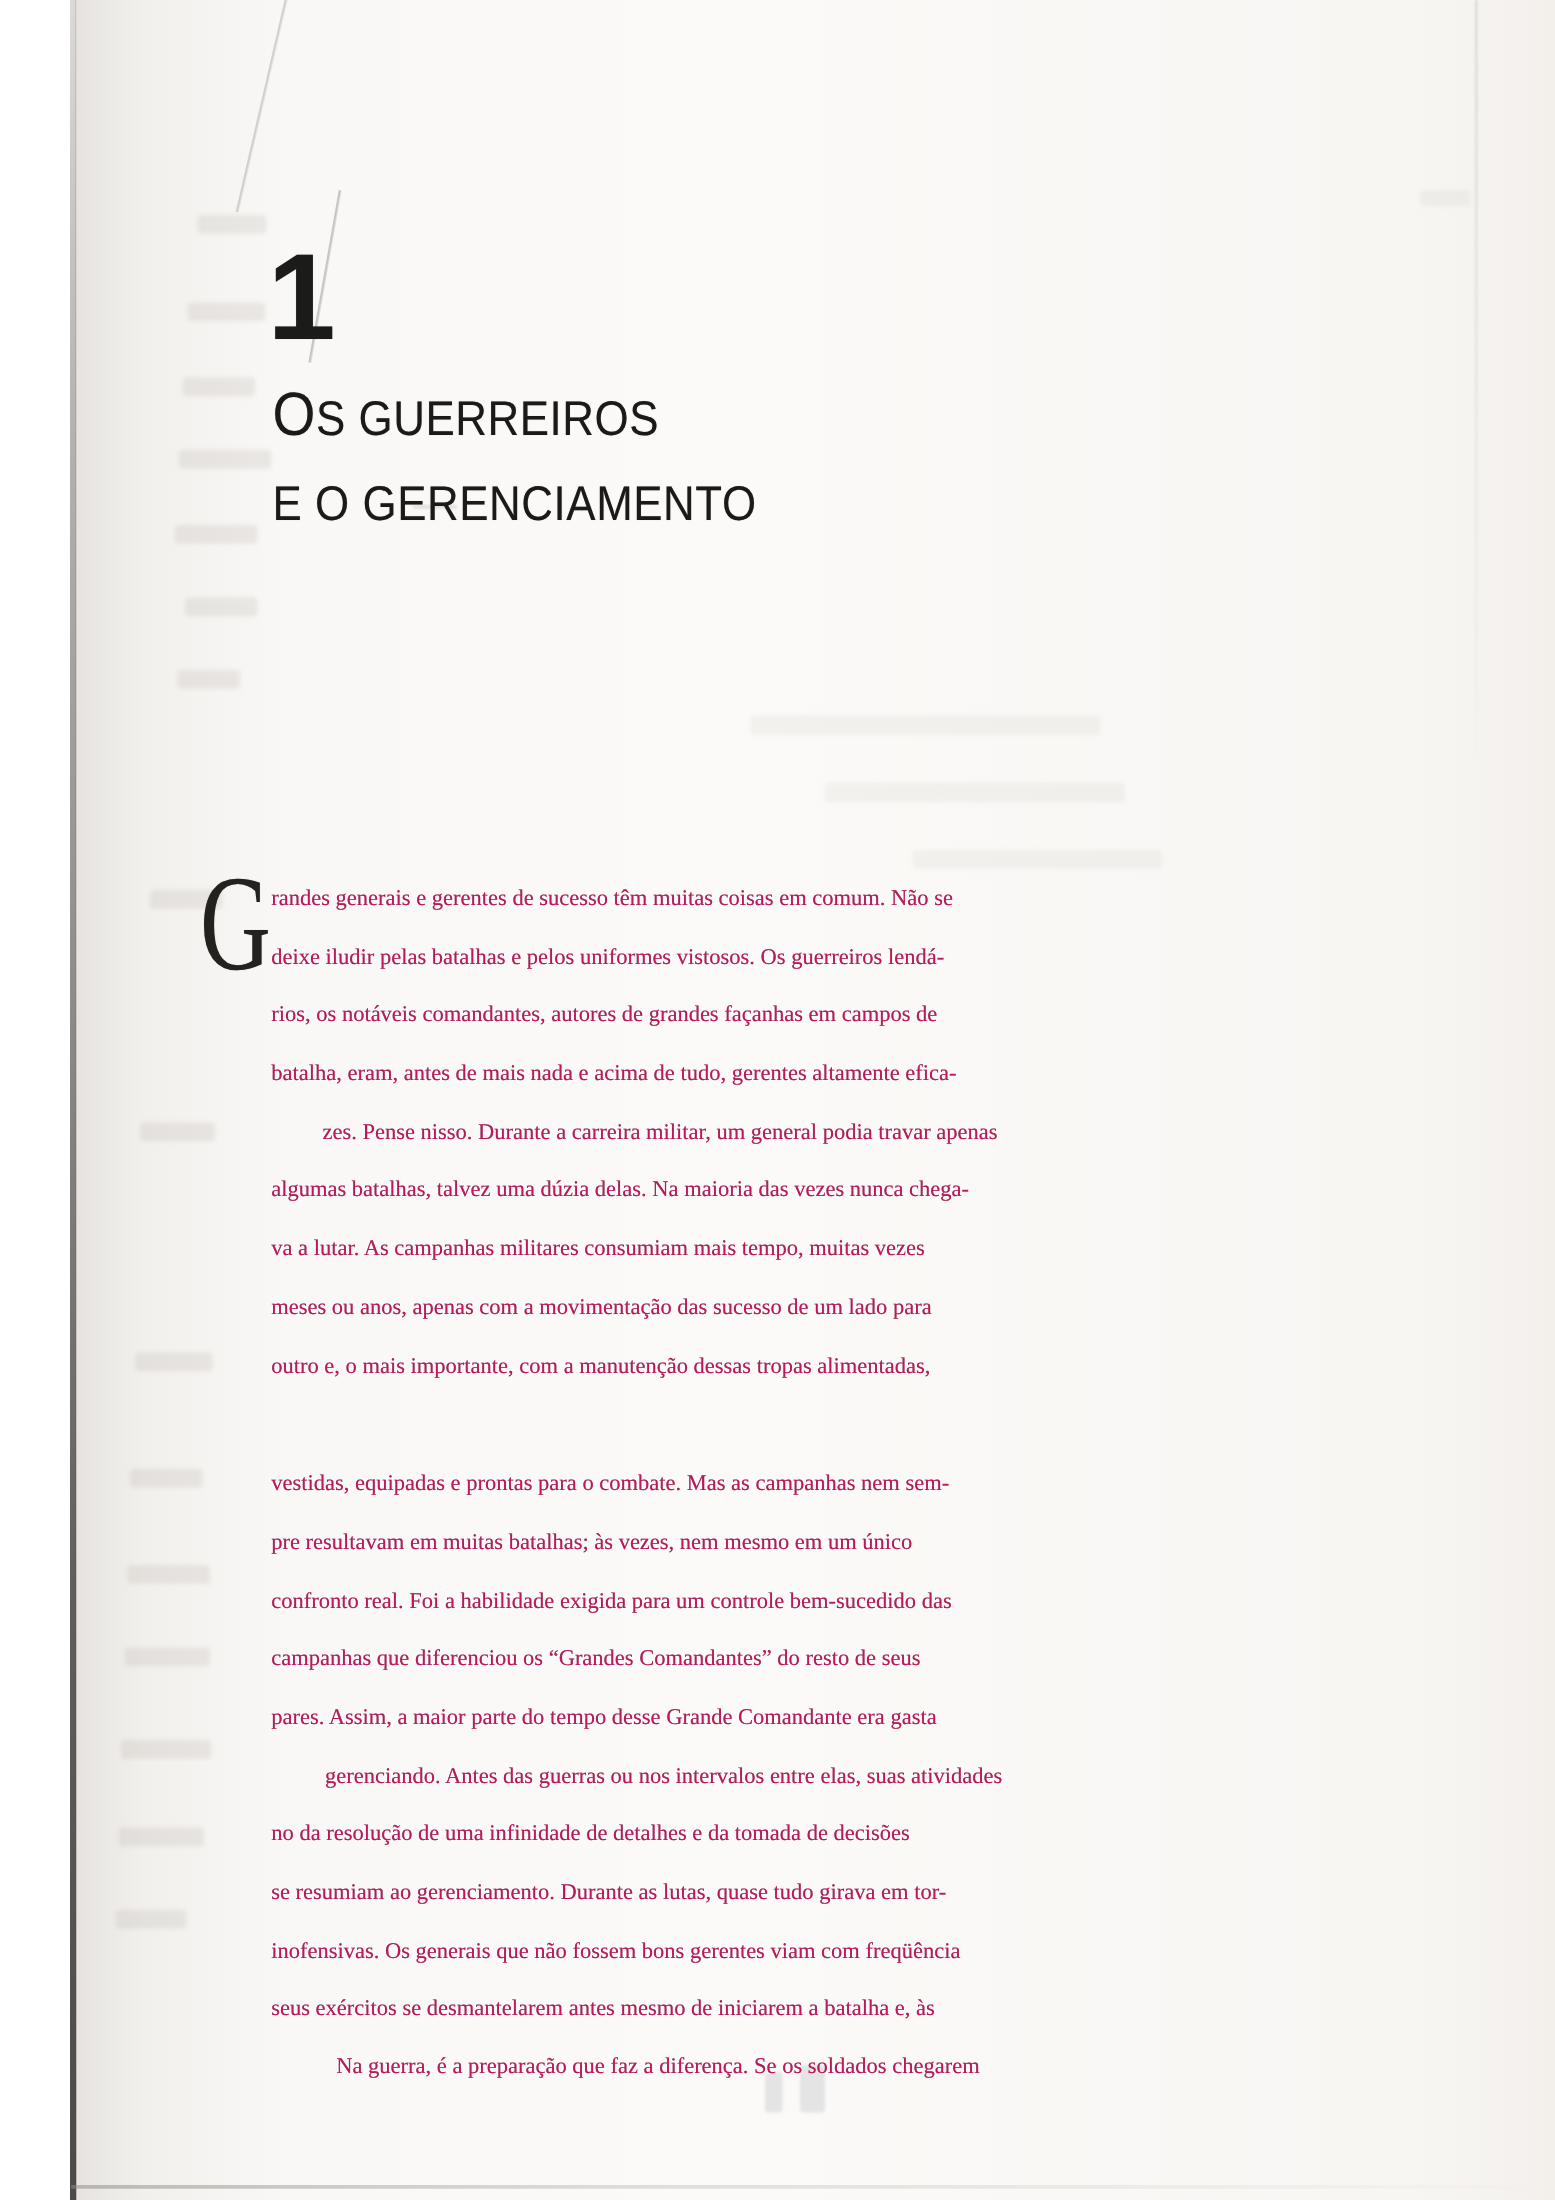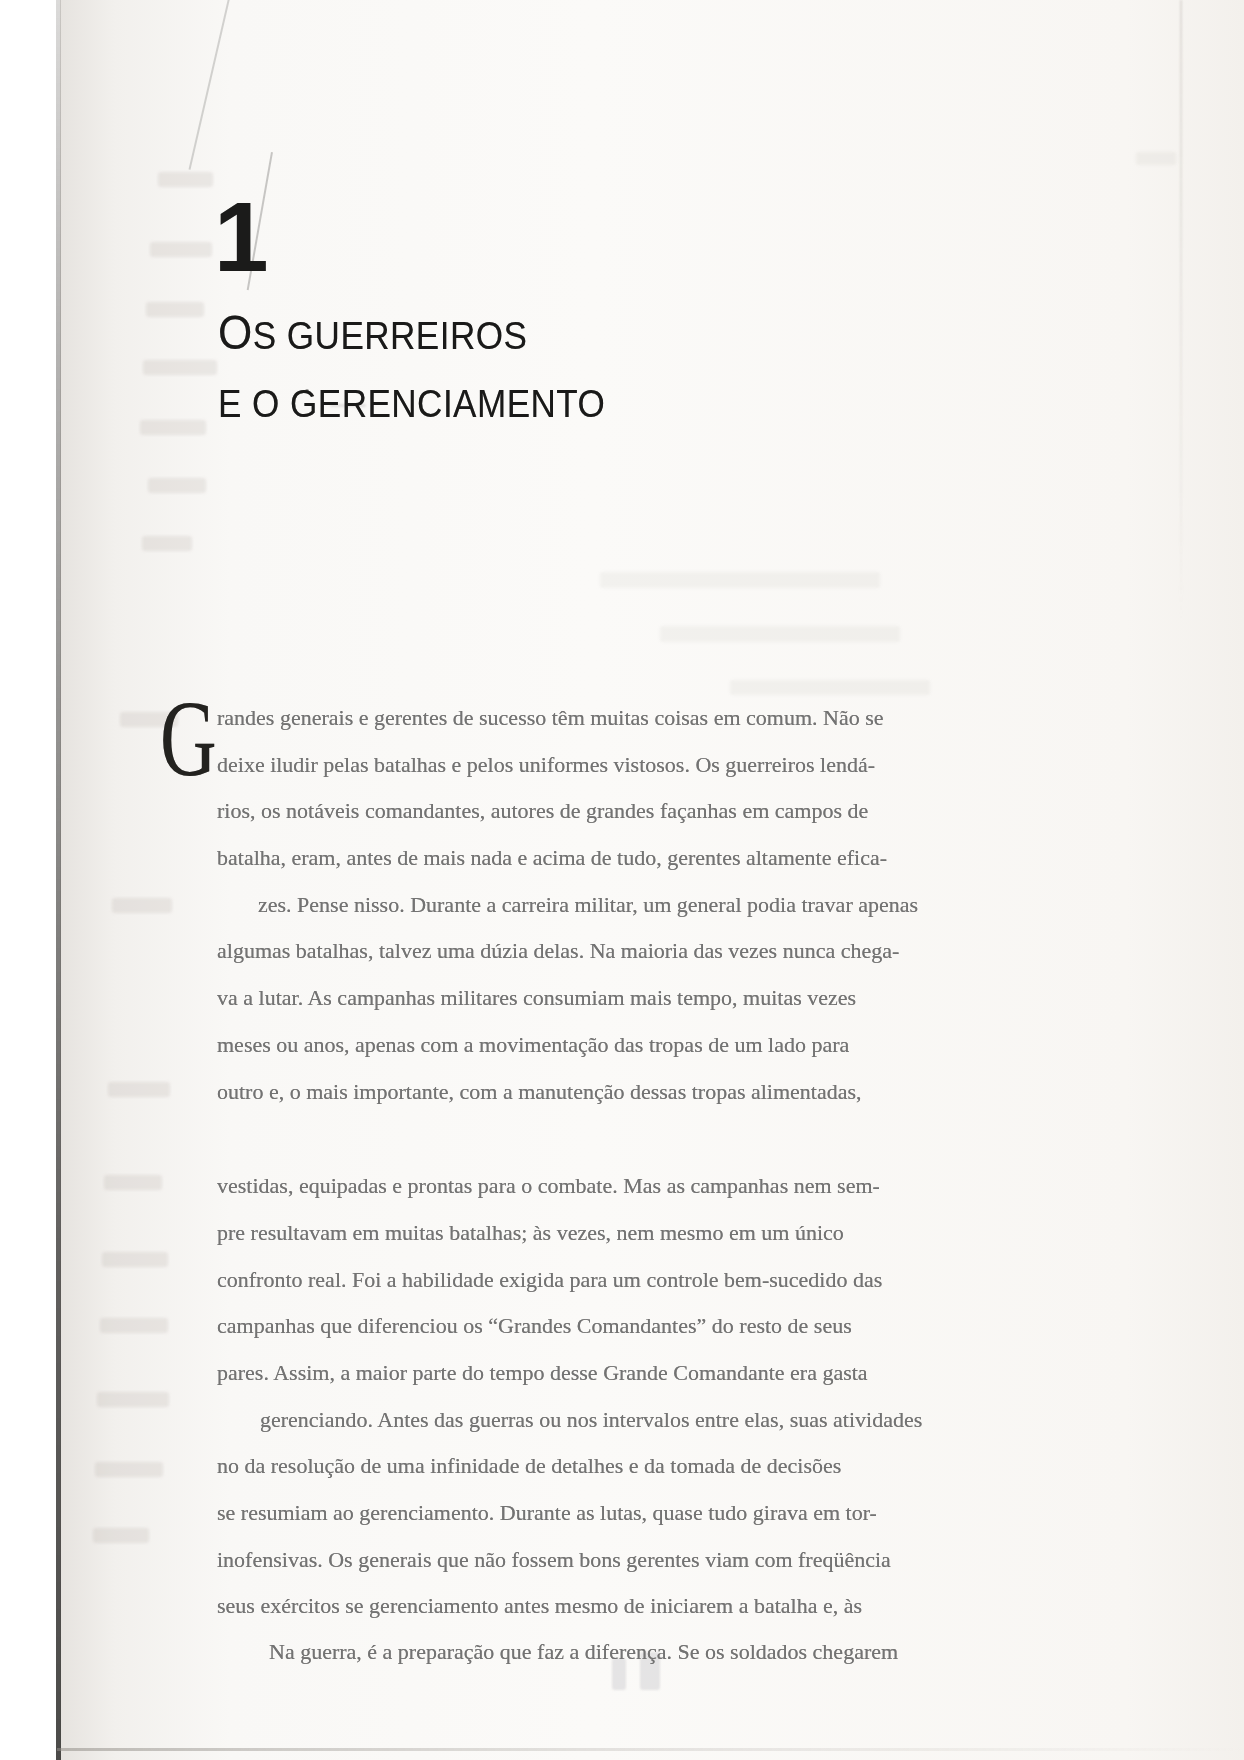--- a/index.html
+++ b/index.html
@@ -33,22 +33,22 @@
            line-height:1;transform:scaleX(.9);transform-origin:left top;letter-spacing:.5px;white-space:nowrap;
            text-shadow:0 0 .6px rgba(26,26,25,.45);}
   .title-l1{top:308px;font-size:49px;}
   .title-l1 .rest{font-size:39px;}
   .title-l2{top:384px;font-size:39px;}
   
   .dropcap{position:absolute;left:160px;top:684px;font-family:"Liberation Serif",serif;font-size:109px;
            line-height:1;color:#23221f;transform:scaleX(.72);transform-origin:left top;
            text-shadow:0 0 .7px rgba(35,34,31,.45);}
   
-  .bodytext{position:absolute;left:217px;width:886px;font-size:22px;line-height:46.7px;
-            color:#737373;text-shadow:0 0 .45px rgba(46,44,41,.5);}
+  .bodytext{position:absolute;left:217px;width:886px;font-size:18px;line-height:46.7px;
+            color:#be185d;text-shadow:0 0 .45px rgba(46,44,41,.5);}
   .para1{top:695px;}
   .para2{top:1629px;}
   .line{height:46.7px;white-space:nowrap;overflow:visible;}
   .para2 .line{padding-left:52px;}
 </style>
 </head>
 <body>
 
 <div class="screen">
   <div class="paper"></div>
@@ -89,32 +89,32 @@
   <div class="dropcap">G</div>
   <div class="bodytext para1">
 
   <div class="line" style="word-spacing: 0px;">randes generais e gerentes de sucesso têm muitas coisas em comum. Não se</div>
       <div class="line" style="word-spacing: 0px;">deixe iludir pelas batalhas e pelos uniformes vistosos. Os guerreiros lendá-</div>
       <div class="line" style="word-spacing: 0px;">rios, os notáveis comandantes, autores de grandes façanhas em campos de</div>
       <div class="line" style="word-spacing: 0px;">batalha, eram, antes de mais nada e acima de tudo, gerentes altamente efica-</div>
       <div class="line" style="word-spacing: 0px; margin-left: 41px;">zes. Pense nisso. Durante a carreira militar, um general podia travar apenas</div>
       <div class="line" style="word-spacing: 0px;">algumas batalhas, talvez uma dúzia delas. Na maioria das vezes nunca chega-</div>
       <div class="line" style="word-spacing: 0px;">va a lutar. As campanhas militares consumiam mais tempo, muitas vezes</div>
-      <div class="line" style="word-spacing: 0px;">meses ou anos, apenas com a movimentação das tropas de um lado para</div>
+      <div class="line" style="word-spacing: 0px;">meses ou anos, apenas com a movimentação das sucesso de um lado para</div>
       <div class="line" style="word-spacing: 0px;">outro e, o mais importante, com a manutenção dessas tropas alimentadas,</div>
       <div class="line" style="word-spacing: 0px; margin-top: 48px;">vestidas, equipadas e prontas para o combate. Mas as campanhas nem sem-</div>
       <div class="line" style="word-spacing: 0px;">pre resultavam em muitas batalhas; às vezes, nem mesmo em um único</div>
       <div class="line" style="word-spacing: 0px;">confronto real. Foi a habilidade exigida para um controle bem-sucedido das</div>
       <div class="line" style="word-spacing: 0px;">campanhas que diferenciou os “Grandes Comandantes” do resto de seus</div>
       <div class="line" style="word-spacing: 0px;">pares. Assim, a maior parte do tempo desse Grande Comandante era gasta</div>
       <div class="line" style="word-spacing: 0px; margin-left: 43px;">gerenciando. Antes das guerras ou nos intervalos entre elas, suas atividades</div>
       <div class="line" style="word-spacing: 0px;">no da resolução de uma infinidade de detalhes e da tomada de decisões</div>
       <div class="line" style="word-spacing: 0px;">se resumiam ao gerenciamento. Durante as lutas, quase tudo girava em tor-</div>
       <div class="line" style="word-spacing: 0px;">inofensivas. Os generais que não fossem bons gerentes viam com freqüência</div>
-      <div class="line" style="word-spacing: 0px;">seus exércitos se gerenciamento antes mesmo de iniciarem a batalha e, às</div>
+      <div class="line" style="word-spacing: 0px;">seus exércitos se desmantelarem antes mesmo de iniciarem a batalha e, às</div>
     </div>
   <div class="bodytext para2">
 
   <div class="line line-final" style="word-spacing: 0px;">Na guerra, é a preparação que faz a diferença. Se os soldados chegarem</div>
     </div>
 
   <div class="bottom-line"></div>
 </div>
 
 </body></html>

